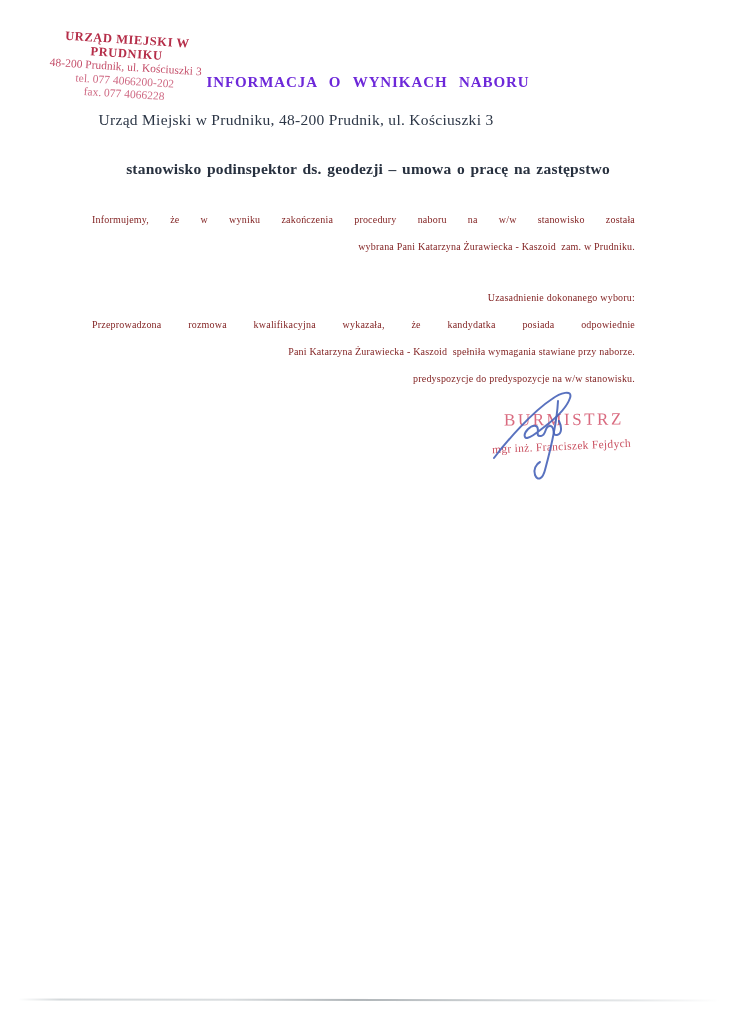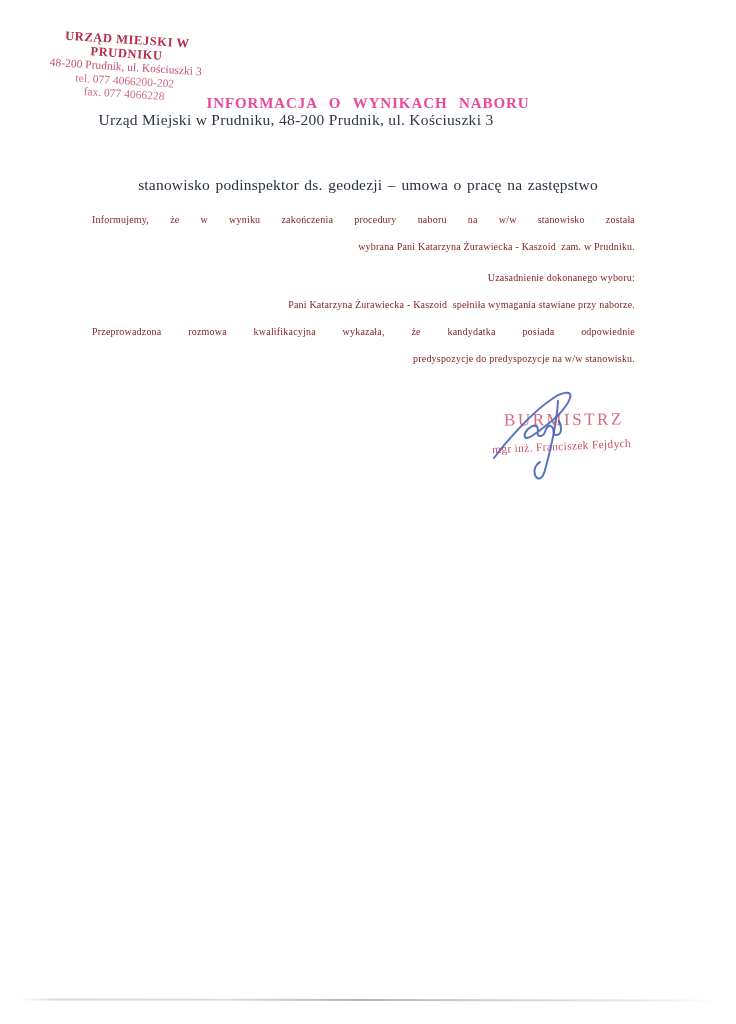--- a/index.html
+++ b/index.html
@@ -44,64 +44,63 @@
   }
   .office-stamp .s3, .office-stamp .s4 {
     font-size: 11.5px;
     color: #cf6a84;
   }
 
   
   .doc-title {
     position: absolute;
     left: 0;
-    top: 95px;
+    top: 74px;
     width: 736px;
     text-align: center;
     font-size: 15px;
     font-weight: bold;
     letter-spacing: 0.9px;
     word-spacing: 7px;
-    color: #ec4899;
+    color: #6d28d9;
   }
   .doc-subtitle {
     position: absolute;
     left: 0;
     top: 111px;
     width: 592px;
     text-align: center;
     font-size: 15.5px;
     color: #2c3646;
     letter-spacing: 0.3px;
   }
   .position-title {
     position: absolute;
     left: 0;
     top: 160px;
     width: 736px;
     text-align: center;
     font-size: 15.5px;
-    font-weight: normal;
+    font-weight: bold;
     color: #28313f;
     letter-spacing: 0.2px;
     word-spacing: 1.5px;
-    margin-top: 16px;
   }
 
   
   .body-block {
     position: absolute;
     left: 92px;
     width: 543px;
     font-size: 10px;
     color: #7f1d1d;
     letter-spacing: 0.2px;
   }
   #paragraph-1 { top: 206px; }
-  #paragraph-2 { top: 264px; }
+  #paragraph-2 { top: 284px; }
   .tline {
     height: 27px;
     line-height: 27px;
     white-space: pre-wrap;
     text-align: right;
   }
   .tline.just {
     text-align: justify;
     text-align-last: justify;
     white-space: normal;
@@ -175,22 +174,22 @@
   <div class="doc-subtitle">Urząd Miejski w Prudniku, 48-200 Prudnik, ul. Kościuszki 3</div>
   <div class="position-title">stanowisko podinspektor ds. geodezji – umowa o pracę na zastępstwo</div>
 
   <div class="body-block" id="paragraph-1">
     <div class="tline just">Informujemy, że w wyniku zakończenia procedury naboru na w/w stanowisko została</div>
     <div class="tline">wybrana Pani Katarzyna Żurawiecka - Kaszoid  zam. w Prudniku.</div>
   </div>
 
   <div class="body-block" id="paragraph-2">
     <div class="tline">Uzasadnienie dokonanego wyboru:</div>
+    <div class="tline just">Przeprowadzona rozmowa kwalifikacyjna wykazała, że kandydatka posiada odpowiednie</div>
     <div class="tline">Pani Katarzyna Żurawiecka - Kaszoid  spełniła wymagania stawiane przy naborze.</div>
-    <div class="tline just">Przeprowadzona rozmowa kwalifikacyjna wykazała, że kandydatka posiada odpowiednie</div>
     <div class="tline">predyspozycje do predyspozycje na w/w stanowisku.</div>
   </div>
 
   <div class="signature-area">
     <div class="sig-role">BURMISTRZ</div>
     <div class="sig-name">mgr inż. Franciszek Fejdych</div>
     <svg class="sig-ink" width="160" height="100" viewBox="0 0 160 100" fill="none">
       <path d="M14,70 C26,54 52,24 72,11 C80,5 93,1 90,10 C87,19 78,28 68,36
                C58,44 47,53 45,49 C43,45 51,36 56,38 C61,40 54,49 61,48
                C67,47 64,38 70,38 C76,38 71,48 77,47 C82,46 82,39 79,33" stroke="#4763b8" stroke-width="2" stroke-linecap="round" opacity="0.9"></path>

